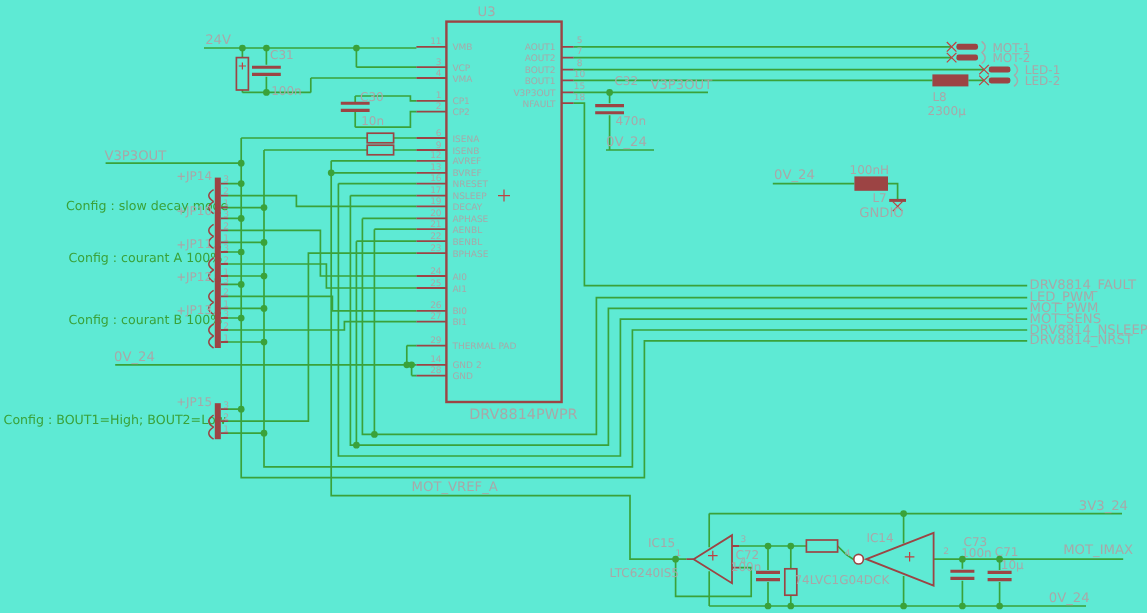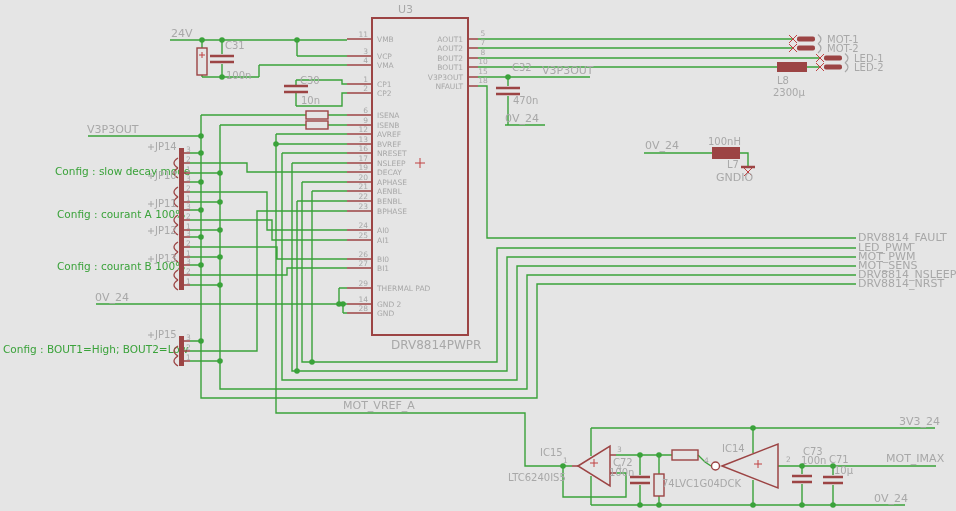--- a/index.html
+++ b/index.html
@@ -1,16 +1,16 @@
 <!DOCTYPE html>
 <html><head>
 <meta charset="utf-8">
 <style>
   html,body{margin:0;padding:0;background:#ffffff;}
-  #canvas{position:relative;width:956px;height:511px;background:#e5e5e5;overflow:hidden;}
+  #canvas{position:relative;width:956px;height:511px;background:#5eead4;overflow:hidden;}
   svg{position:absolute;left:0;top:0;font-family:"DejaVu Sans",sans-serif;}
   text{fill:#a8a8a8;}
   .net{font-size:11px;}
   .ref{font-size:10px;}
   .big{font-size:12px;}
   .cfg{font-size:10.5px;fill:#3aa23a;}
   .pin{font-size:7.5px;}
   .conn{font-size:10px;}
 </style>
 </head>

